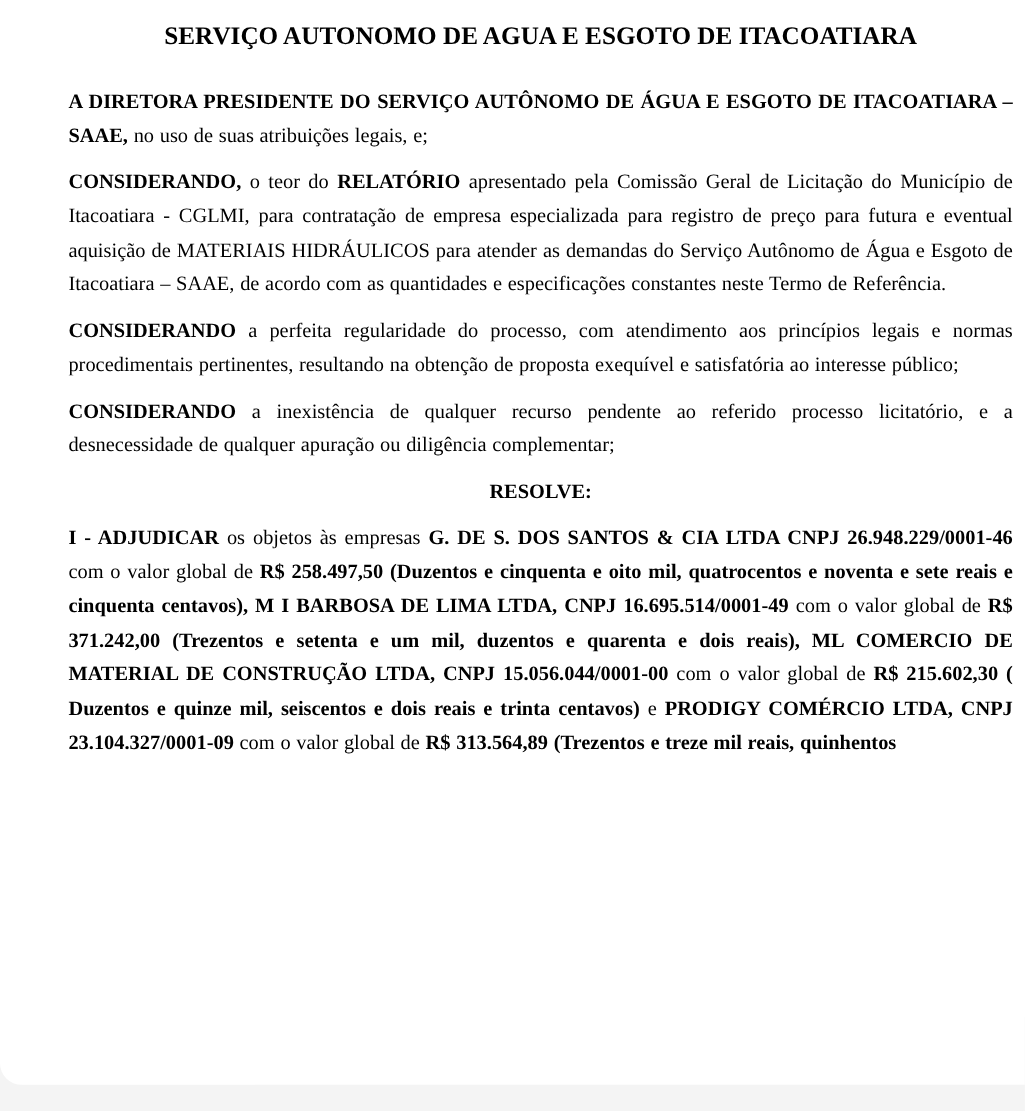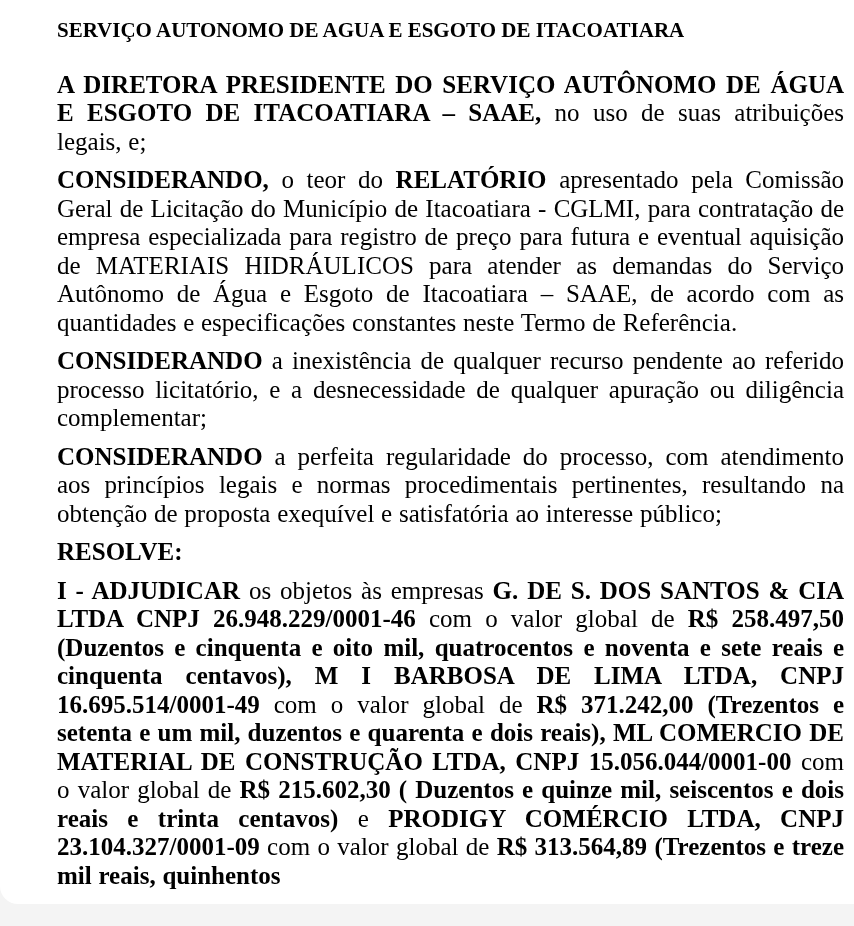--- a/index.html
+++ b/index.html
@@ -18,54 +18,54 @@
     height: 904px;
     background: #ffffff;
     border-bottom-left-radius: 18px;
     overflow: hidden;
     font-family: "Liberation Serif", "DejaVu Serif", serif;
     color: #000000;
     box-sizing: border-box;
     padding: 16px 10px 0 57px;
   }
   .doc-title {
-    text-align: left;
+    text-align: center;
     font-weight: bold;
     font-size: 21px;
     line-height: 28.5px;
     margin: 0 0 26px 0;
   }
   .para {
-    font-size: 25px;
+    font-size: 17px;
     line-height: 28.5px;
     text-align: justify;
     margin: 0 0 10px 0;
     word-spacing: 0.5px;
   }
   .para .b {
     font-weight: bold;
   }
   .para.single {
-    text-align: left;
+    text-align: center;
   }
 </style>
 </head>
 <body>
 
 <div class="page">
 
   <header class="doc-title">
     <div>SERVIÇO AUTONOMO DE AGUA E ESGOTO DE ITACOATIARA</div>
   </header>
 
   <p class="para"><span class="b">A DIRETORA PRESIDENTE DO SERVIÇO AUTÔNOMO DE ÁGUA E ESGOTO DE ITACOATIARA – SAAE,</span><span> no uso de suas atribuições legais, e;</span></p>
 
   <p class="para"><span class="b">CONSIDERANDO,</span><span> o teor do </span><span class="b">RELATÓRIO</span><span> apresentado pela Comissão Geral de Licitação do Município de Itacoatiara - CGLMI, para contratação de empresa especializada para registro de preço para futura e eventual aquisição de MATERIAIS HIDRÁULICOS para atender as demandas do Serviço Autônomo de Água e Esgoto de Itacoatiara – SAAE, de acordo com as quantidades e especificações constantes neste Termo de Referência.</span></p>
 
+  <p class="para"><span class="b">CONSIDERANDO</span><span> a perfeita regularidade do processo, com atendimento aos princípios legais e normas procedimentais pertinentes, resultando na obtenção de proposta exequível e satisfatória ao interesse público;</span></p>
+
   <p class="para"><span class="b">CONSIDERANDO</span><span> a inexistência de qualquer recurso pendente ao referido processo licitatório, e a desnecessidade de qualquer apuração ou diligência complementar;</span></p>
-
-  <p class="para"><span class="b">CONSIDERANDO</span><span> a perfeita regularidade do processo, com atendimento aos princípios legais e normas procedimentais pertinentes, resultando na obtenção de proposta exequível e satisfatória ao interesse público;</span></p>
 
   <p class="para single"><span class="b">RESOLVE:</span></p>
 
   <p class="para"><span class="b">I - ADJUDICAR</span><span> os objetos às empresas </span><span class="b">G. DE S. DOS SANTOS &amp; CIA LTDA CNPJ 26.948.229/0001-46</span><span> com o valor global de </span><span class="b">R$ 258.497,50 (Duzentos e cinquenta e oito mil, quatrocentos e noventa e sete reais e cinquenta centavos), M I BARBOSA DE LIMA LTDA, CNPJ 16.695.514/0001-49</span><span> com o valor global de </span><span class="b">R$ 371.242,00 (Trezentos e setenta e um mil, duzentos e quarenta e dois reais), ML COMERCIO DE MATERIAL DE CONSTRUÇÃO LTDA, CNPJ 15.056.044/0001-00</span><span> com o valor global de </span><span class="b">R$ 215.602,30 ( Duzentos e quinze mil, seiscentos e dois reais e trinta centavos)</span><span> e </span><span class="b">PRODIGY COMÉRCIO LTDA, CNPJ 23.104.327/0001-09</span><span> com o valor global de </span><span class="b">R$ 313.564,89 (Trezentos e treze mil reais, quinhentos</span></p>
 
 </div>
 
 </body></html>

